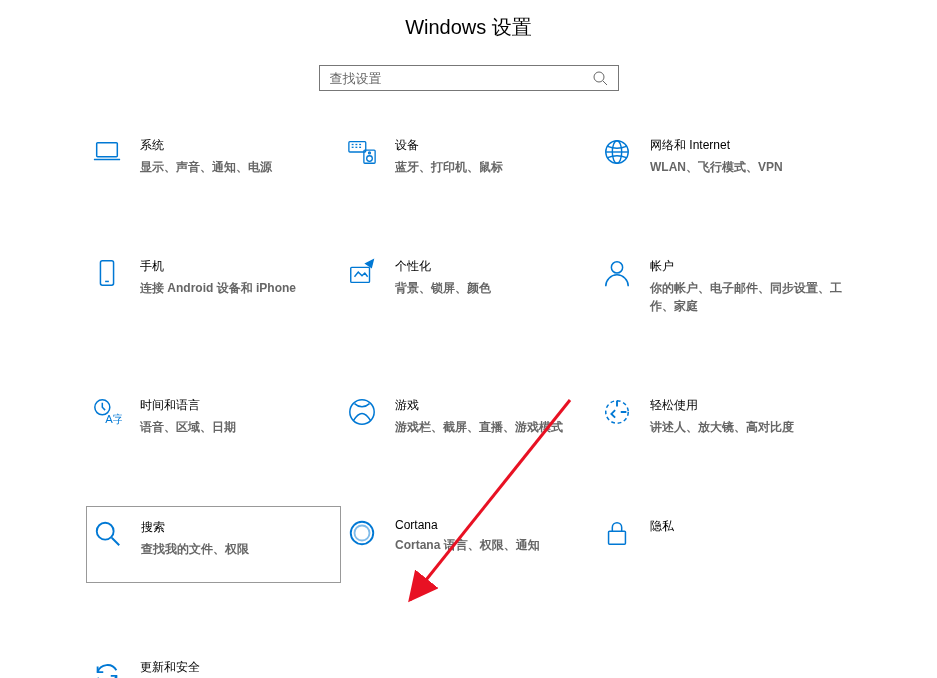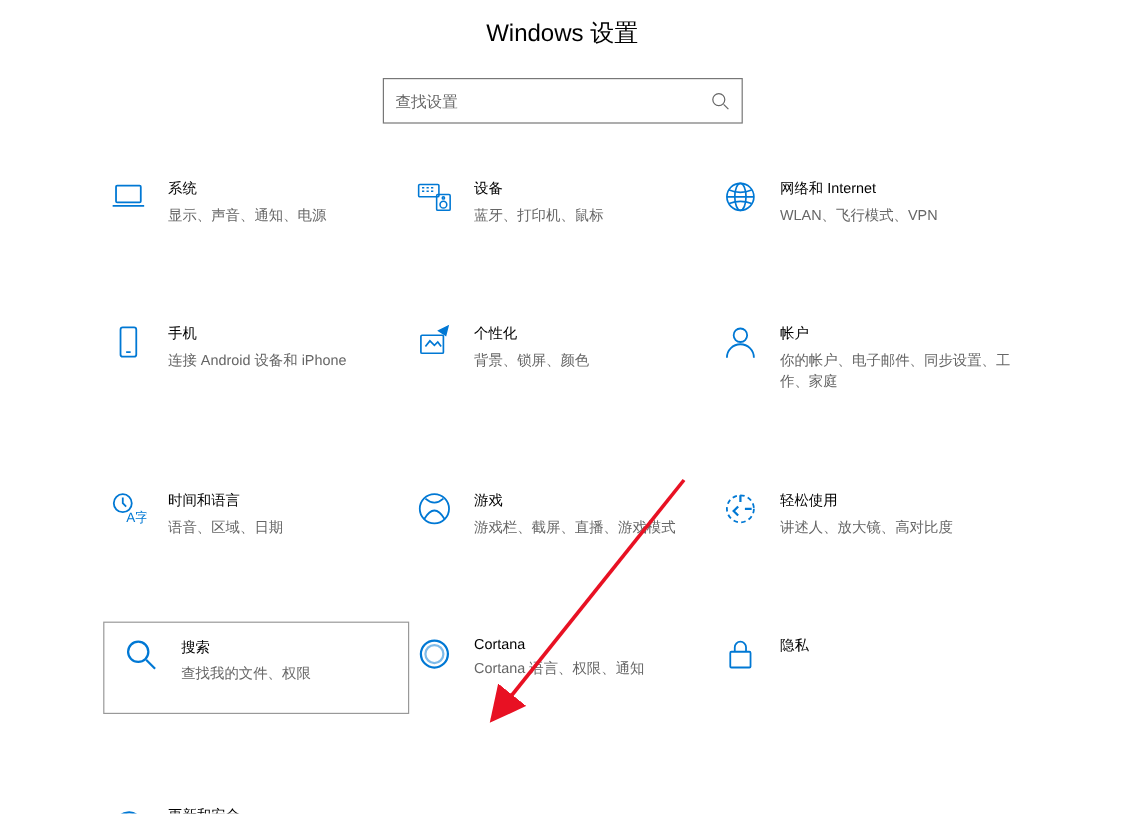--- a/index.html
+++ b/index.html
@@ -19,21 +19,21 @@
       padding-top: 14px;
       padding-bottom: 24px;
     }
     .search-wrap {
       display: flex;
       justify-content: center;
       margin-bottom: 40px;
     }
     .search-box {
       width: 300px;
-      height: 38px;
+      height: 26px;
       border: 1px solid #777;
       display: flex;
       align-items: center;
       padding: 0 10px;
       position: relative;
     }
     .search-input {
       border: none;
       outline: none;
       flex: 1;
@@ -57,21 +57,21 @@
     }
     .tile {
       display: flex;
       align-items: flex-start;
       gap: 18px;
       cursor: pointer;
       padding: 6px;
     }
     .tile.highlight {
       border: 1px solid #999;
-      padding: 12px 6px 24px 16px;
+      padding: 12px 6px 24px 6px;
       margin-top:-6px;
     }
     .tile-icon {
       width: 30px;
       height: 30px;
       flex-shrink: 0;
       color: #0078D4;
       display:flex;
       align-items:flex-end;
       justify-content:center;
@@ -80,20 +80,21 @@
     .tile-title {
       font-size: 12px;
       color: #000;
       font-weight: 400;
       margin-bottom: 4px;
     }
     .tile-desc {
       font-size: 12px;
       color: #666;
       line-height: 1.5;
+      font-weight: bold;
     }
     svg { display:block; }
     .arrow-overlay {
       position:absolute;
       pointer-events:none;
       top:0; left:0;
     }
   </style>
 </head>
 <body>

